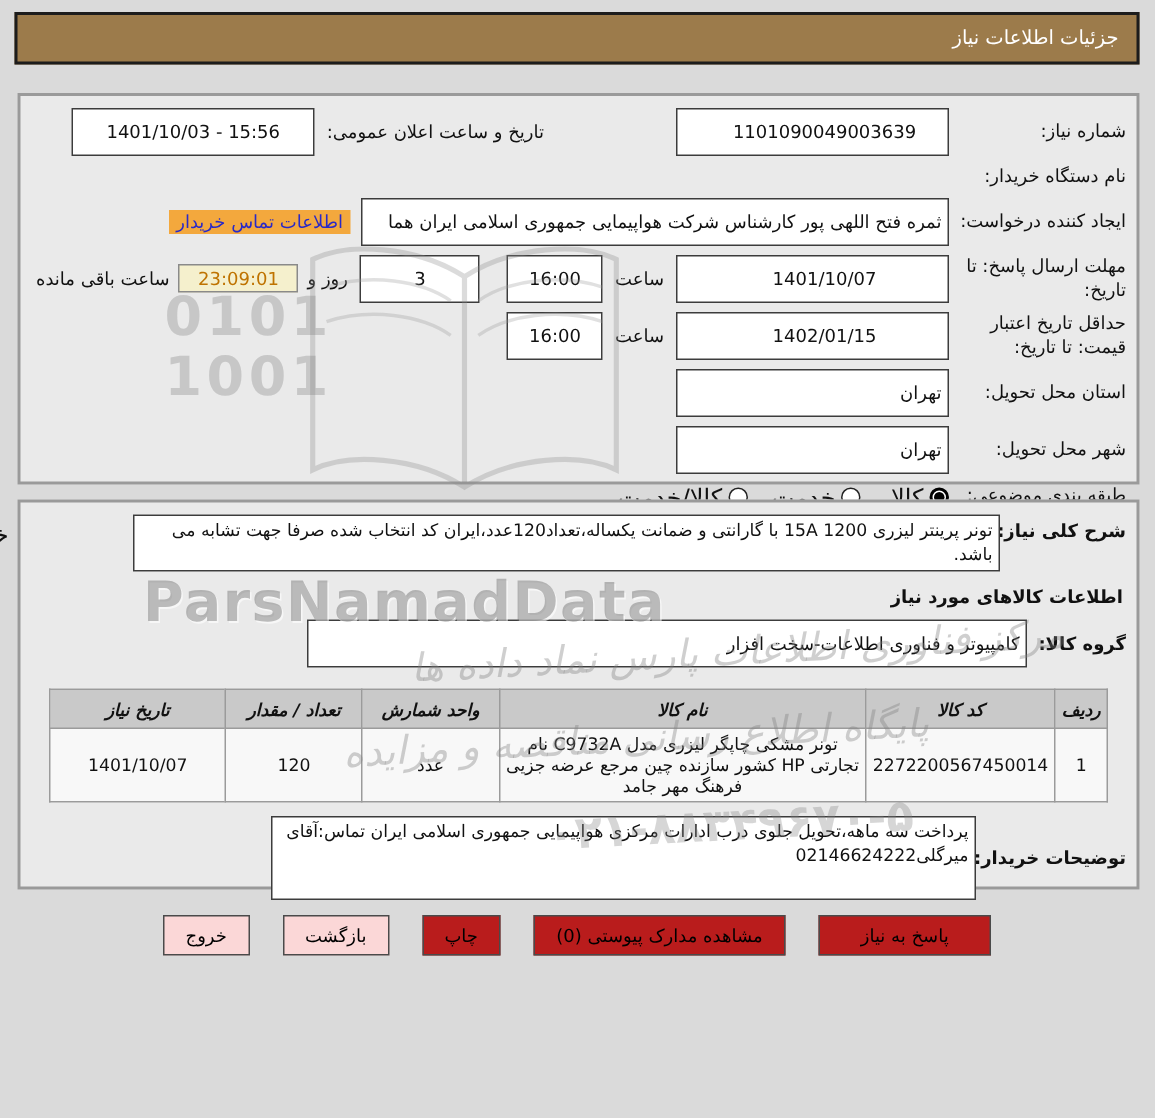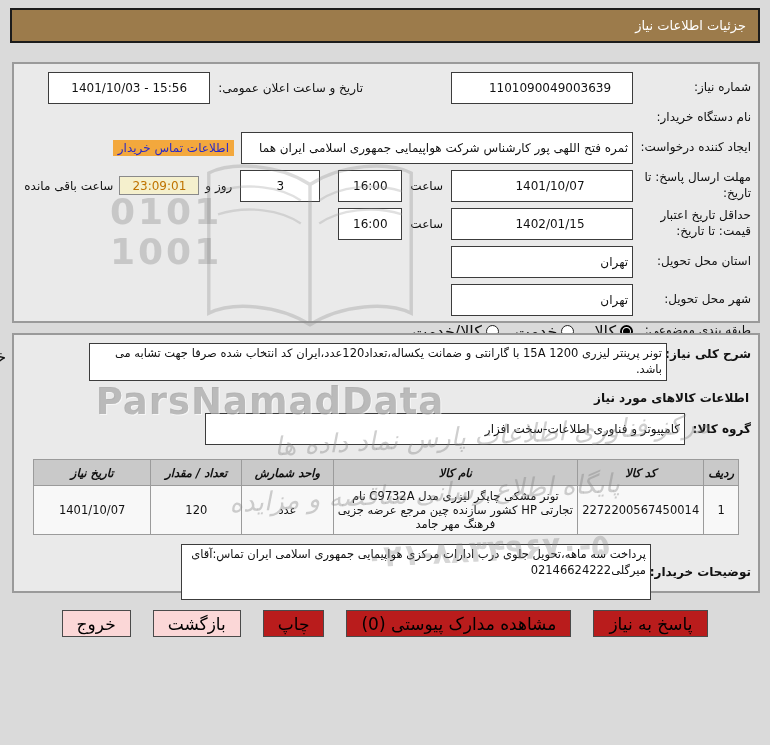--- a/index.html
+++ b/index.html
@@ -83,21 +83,21 @@
     border:1px solid #9b9b9b; font-size:11.5px; text-align:center;
     padding:3px 4px; vertical-align:middle;
   }
   table.goods th { background:#c9c9c9; font-weight:bold; height:26px;font-style:italic; }
   table.goods td { height:40px; }
   .actions {
     position:absolute; top:610px; left:0; right:0;
     display:flex; justify-content:center; align-items:center; gap:22px;
   }
   .btn {
-    border:1px solid #4a4a4a; font-size:17px; height:27px;
+    border:1px solid #4a4a4a; font-size:12px; height:27px;
     display:flex; align-items:center; justify-content:center;
     padding:0 14px; cursor:pointer; font-family:"DejaVu Sans", sans-serif;
   }
   .btn.green { background:#b91c1c;text-align:center; }
   .btn.pink  { background:#fbd7d7; }
   .btn.wide  { min-width:168px; }
   .btn.med   { min-width:115px; }
   
   .wm { position:absolute; inset:0; pointer-events:none; z-index:50; }
   .wm-brand {

